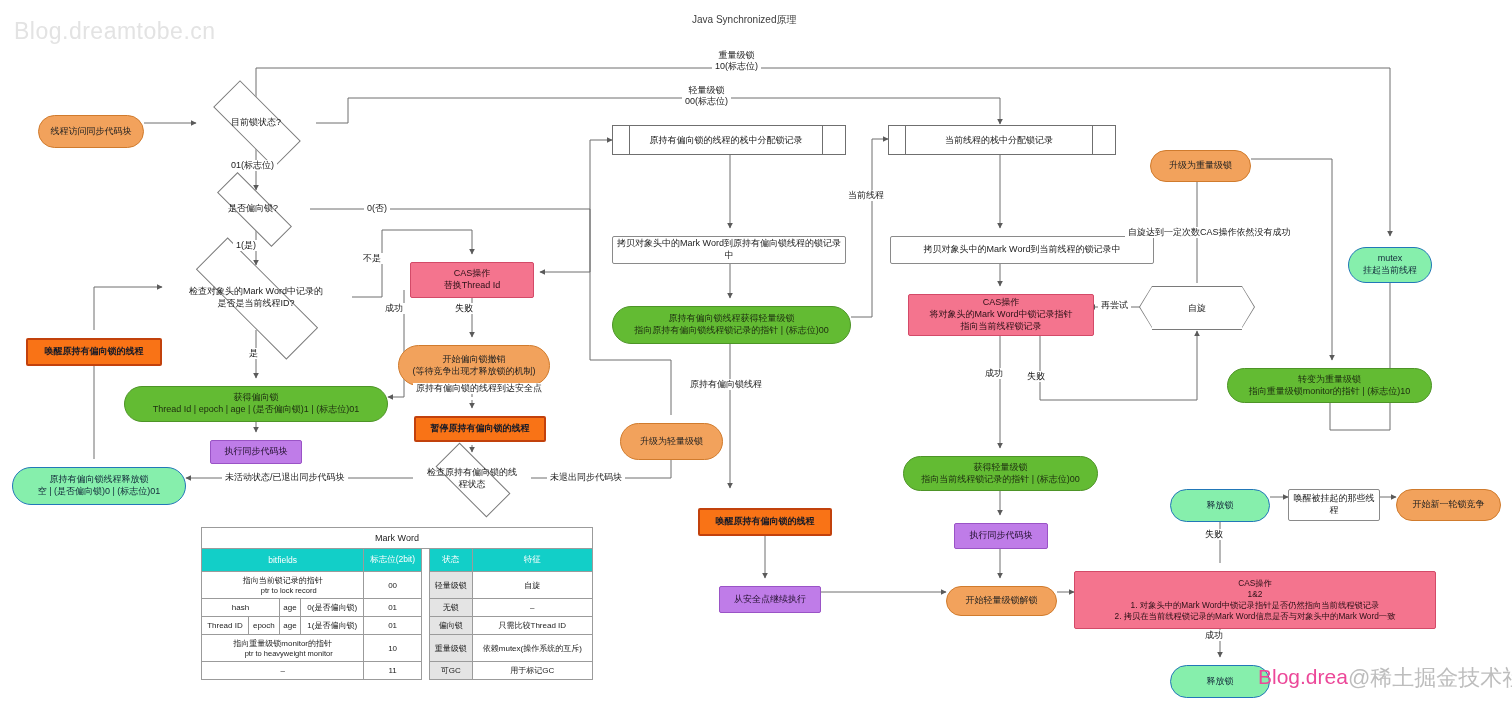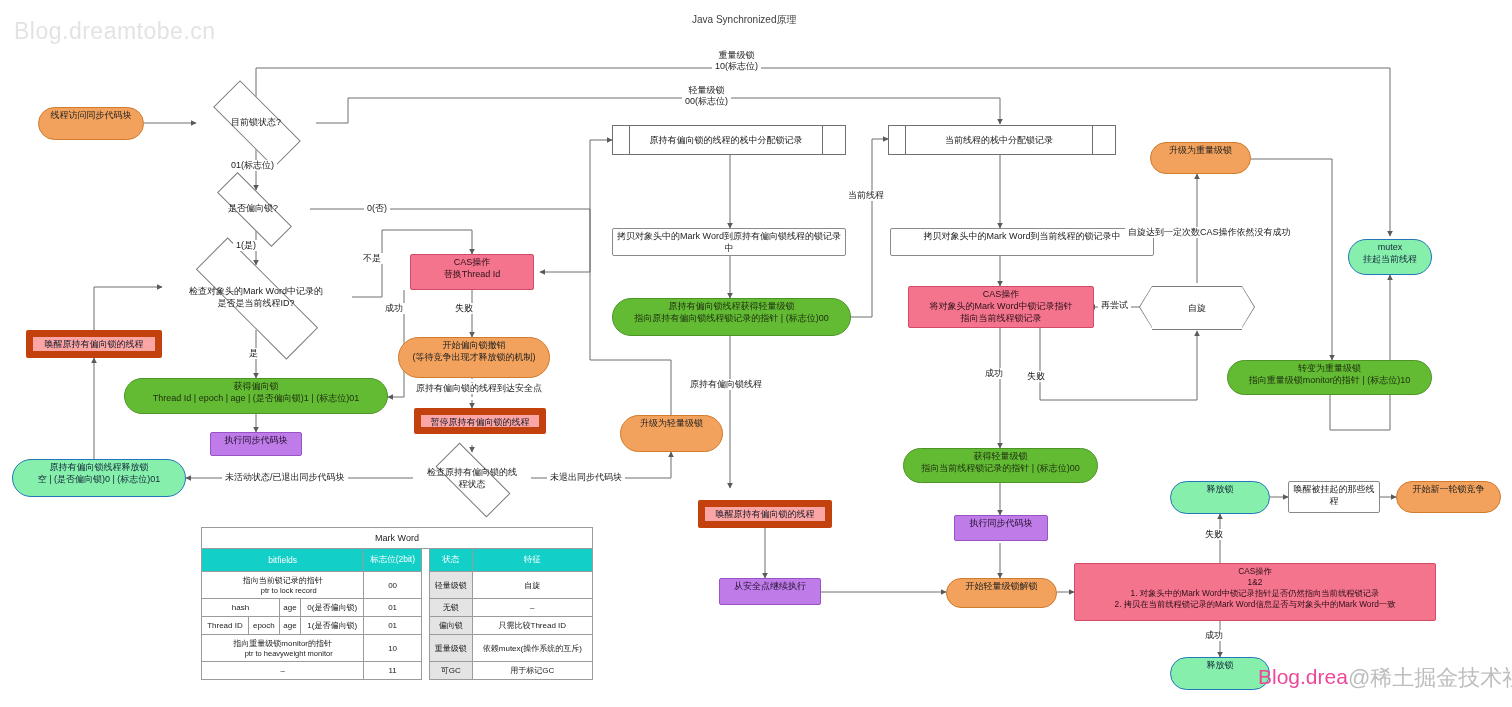--- a/index.html
+++ b/index.html
@@ -18,36 +18,37 @@
   svg#wires{
     position:absolute;left:0;top:0;width:1512px;height:707px;
     pointer-events:none;
   }
   .node{
     position:absolute;
     box-sizing:border-box;
     display:flex;
     flex-direction:column;
     align-items:center;
-    justify-content:flex-start;
+    justify-content:center;
     text-align:center;
     line-height:1.32;
     font-size:9px;
     padding:2px 4px;
     z-index:3;
+    margin-top:8px;
   }
   .stadium{border-radius:999px;}
   .rect{border-radius:2px;}
 
   .c-orange{background:#f2a25c;border:1px solid #d07b2d;color:#222;}
   .c-green{background:#63bb33;border:1px solid #4d9427;color:#1d2d10;}
   .c-blue{background:#86efac;border:1px solid #2277b8;color:#13293a;}
   .c-red{background:#f4748e;border:1px solid #d34a68;color:#2b1016;}
   .c-purple{background:#bf7ce8;border:1px solid #9a53c6;color:#22102e;}
-  .c-slate{background:#fca5a5;border:7px solid #c2410c;color:#141a28;}
+  .c-slate{background:#f97316;border:2px solid #c2410c;color:#141a28;font-weight:bold;}
   .c-white{background:#ffffff;border:1px solid #8a8a8a;color:#222;}
 
   .diamond{
     position:absolute;
     display:flex;align-items:center;justify-content:center;
     text-align:center;font-size:9px;line-height:1.3;
     z-index:3;
   }
   .diamond .dshape{
     position:absolute;left:0;top:0;width:100%;height:100%;

